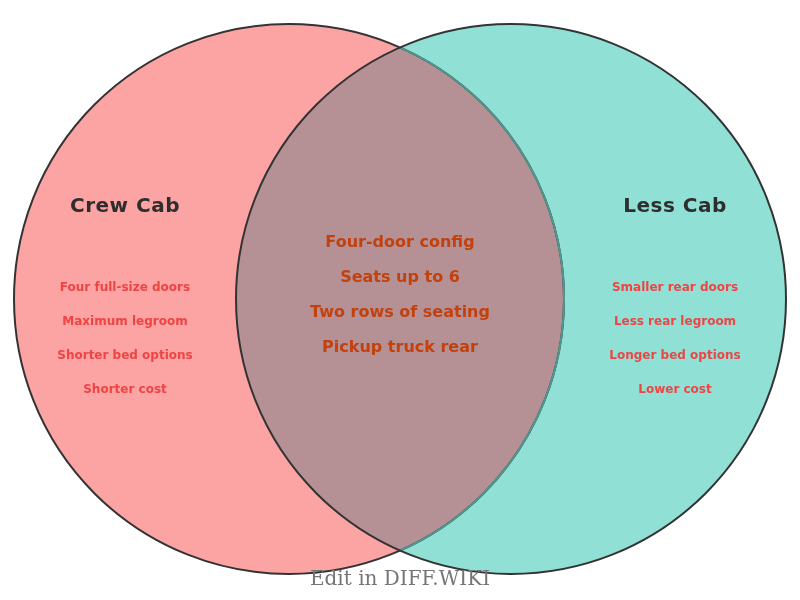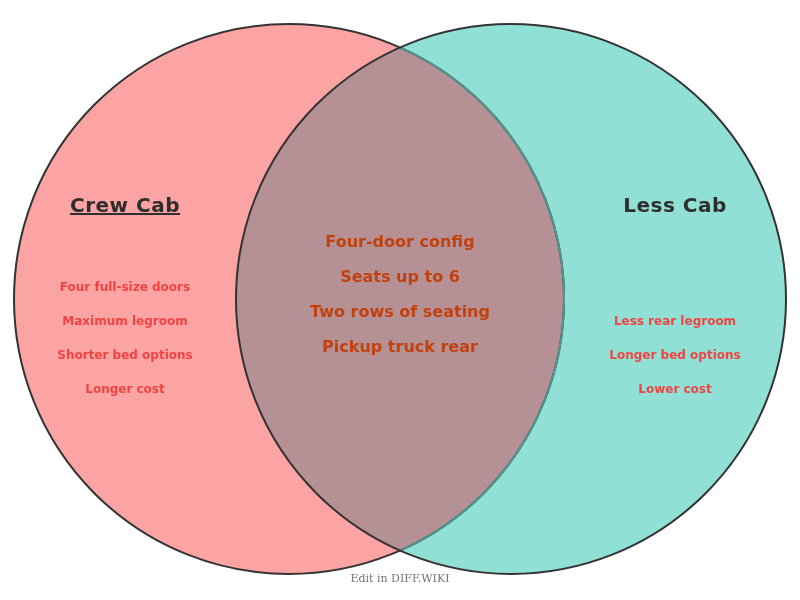--- a/index.html
+++ b/index.html
@@ -44,21 +44,21 @@
     font-size: 16px;
     color: #c2410c;
   }
   .footer-credit {
     position: absolute;
     left: 400px;
     top: 578px;
     transform: translate(-50%, -50%);
     font-family: "DejaVu Serif", serif;
     font-weight: normal;
-    font-size: 11px;
+    font-size: 20px;
     color: #757575;
     white-space: nowrap;
     text-decoration: none;
     cursor: pointer;
   }
 </style>
 </head>
 <body>
 
 <div class="stage">
@@ -79,27 +79,28 @@
       <circle cx="511" cy="299" r="275" fill="#B59095"></circle>
     </g>
 
     <circle cx="289" cy="299" r="275" fill="none" stroke-width="2" stroke="#333333"></circle>
     <g clip-path="url(#rightClip)">
       <circle cx="289" cy="299" r="275" fill="none" stroke-width="2" stroke="#4F9790"></circle>
     </g>
     <circle cx="511" cy="299" r="275" fill="none" stroke-width="2" stroke="#333333"></circle>
   </svg>
 
-  <div class="txt circle-title" style="left:125px; top:205px;text-decoration:underline;">Crew Cab</div>
+  <div class="txt circle-title" style="left:125px; top:205px;">Crew Cab</div>
   <div class="txt side-item" style="left:125px; top:287px;">Four full-size doors</div>
   <div class="txt side-item" style="left:125px; top:321px;">Maximum legroom</div>
   <div class="txt side-item" style="left:125px; top:355px;">Shorter bed options</div>
-  <div class="txt side-item" style="left:125px; top:389px;">Longer cost</div>
+  <div class="txt side-item" style="left:125px; top:389px;">Shorter cost</div>
 
   <div class="txt circle-title" style="left:675px; top:205px;">Less Cab</div>
+  <div class="txt side-item" style="left:675px; top:287px;">Smaller rear doors</div>
   <div class="txt side-item" style="left:675px; top:321px;">Less rear legroom</div>
   <div class="txt side-item" style="left:675px; top:355px;">Longer bed options</div>
   <div class="txt side-item" style="left:675px; top:389px;">Lower cost</div>
 
   <div class="txt center-item" style="left:400px; top:242px;">Four-door config</div>
   <div class="txt center-item" style="left:400px; top:277px;">Seats up to 6</div>
   <div class="txt center-item" style="left:400px; top:312px;">Two rows of seating</div>
   <div class="txt center-item" style="left:400px; top:347px;">Pickup truck rear</div>
 
   <a class="footer-credit">Edit in DIFF.WIKI</a>

